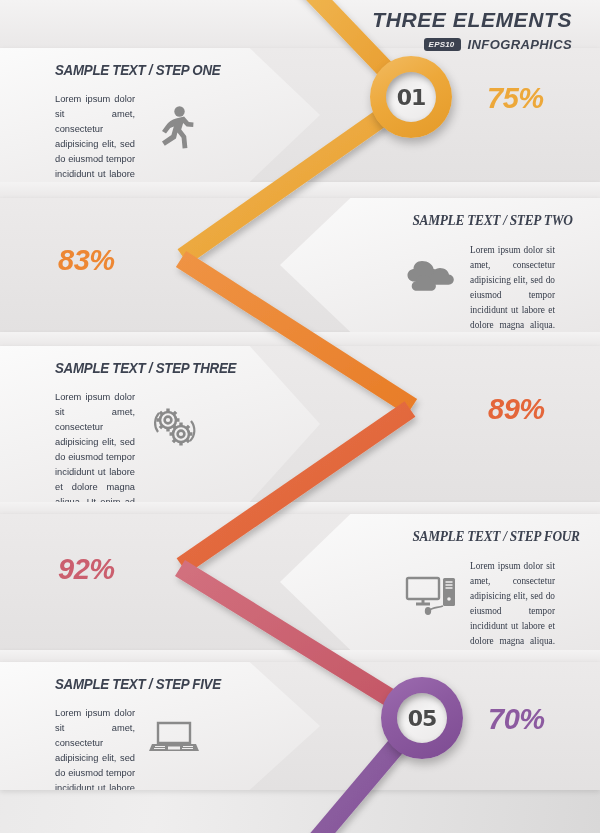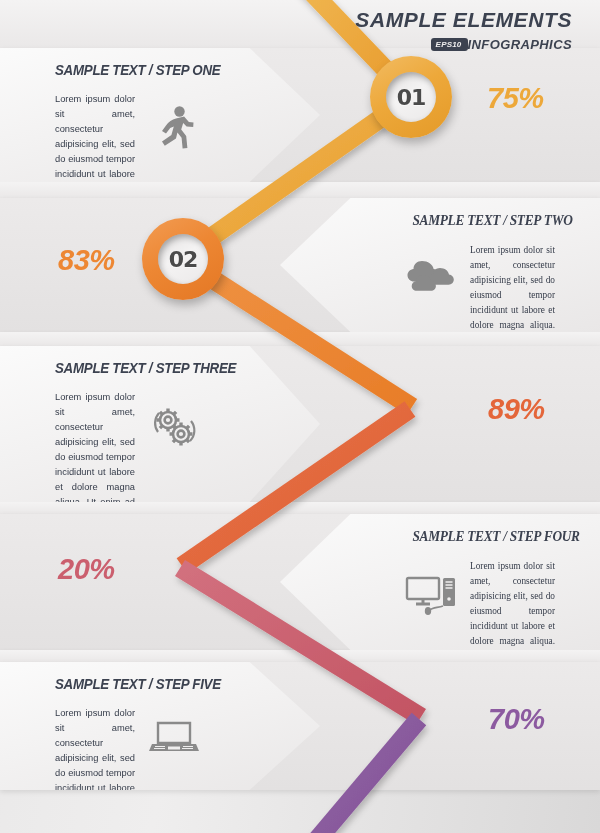--- a/index.html
+++ b/index.html
@@ -122,21 +122,21 @@
 
   
   #header { position: absolute; right: 28px; top: 8px; text-align: right; }
   #header .h1 {
     font-style: italic; font-weight: bold;
     font-size: 21px; letter-spacing: 0.6px;
     color: #3c4250;
   }
   #header .h2row {
     display: flex; align-items: center; justify-content: flex-end;
-    margin-top: 5px;
+    gap: 7px; margin-top: 5px;
   }
   #header .eps {
     background: #3c4250; color: #f0efef;
     font-style: italic; font-weight: bold;
     font-size: 8px; letter-spacing: 0.2px;
     padding: 2px 6px 2px 5px; border-radius: 3px;
   }
   #header .h2 {
     font-style: italic; font-weight: bold;
     font-size: 13px; letter-spacing: 0.4px;
@@ -302,36 +302,36 @@
       </div>
     </div>
   </div>
 
   <div class="circle" style="left:370px;top:56px;background:linear-gradient(150deg,#f2bc63 0%,#eda83a 45%,#e49a28 100%);">
     <div class="hole">
       <span class="num">01</span>
     </div>
   </div>
 
-  <div class="circle" style="left:142px;top:218px;background:linear-gradient(150deg,#f29c53 0%,#ed8733 45%,#e47724 100%);">
+
+
+
+  <div class="circle" style="left:381px;top:677px;background:linear-gradient(150deg,#9d6cb0 0%,#8c5aa0 45%,#7d4b92 100%);">
     <div class="hole">
-      <span class="num">02</span>
-    </div>
-  </div>
-
-
-
+      <span class="num">05</span>
+    </div>
+  </div>
 
   <div class="pct" style="left:487px;top:82px;color:#eda83a;">75%</div>
   <div class="pct" style="left:58px;top:244px;color:#ed8733;">83%</div>
   <div class="pct" style="left:488px;top:393px;color:#e4663a;">89%</div>
-  <div class="pct" style="left:58px;top:553px;color:#cb5f6e;">20%</div>
+  <div class="pct" style="left:58px;top:553px;color:#cb5f6e;">92%</div>
   <div class="pct" style="left:488px;top:703px;color:#8c5aa0;">70%</div>
 
   <div id="header">
-    <div class="h1">SAMPLE ELEMENTS</div>
+    <div class="h1">THREE ELEMENTS</div>
     <div class="h2row">
       <span class="eps">EPS10</span>
       <span class="h2">INFOGRAPHICS</span>
     </div>
   </div>
 
 </div>
 
 </body></html>

